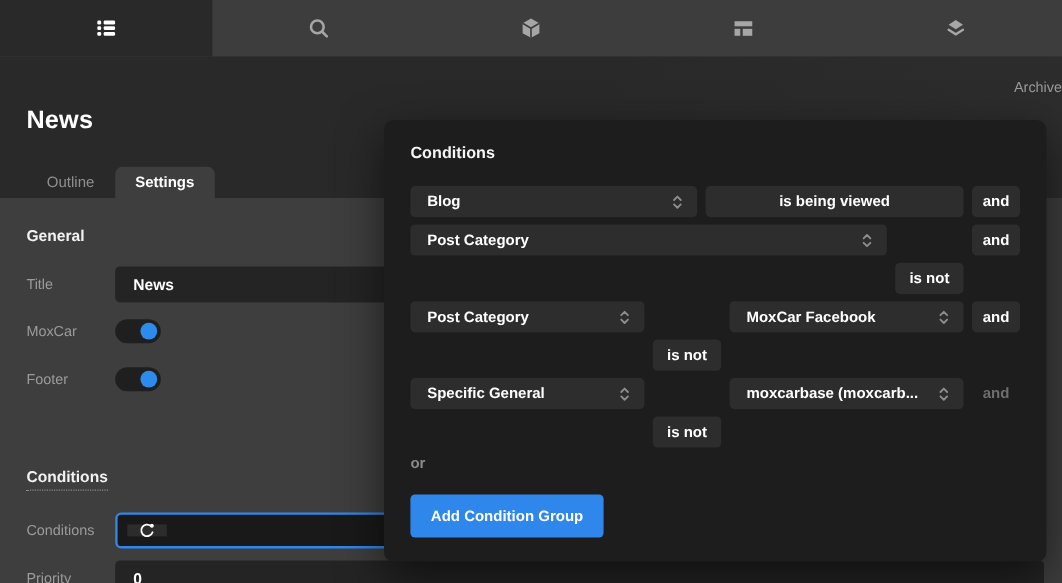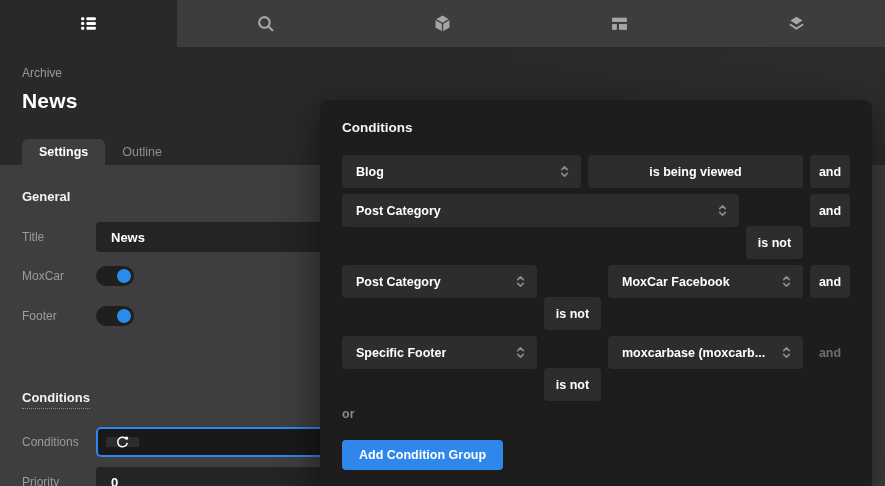--- a/index.html
+++ b/index.html
@@ -12,21 +12,21 @@
   }
 
   
   .topbar { height: 47px; background: #3d3d3d; display: flex; }
   .top-tab { width: 177px; display: flex; align-items: center; justify-content: center; cursor: pointer; }
   .top-tab.active { background: #292929; }
   .top-tab svg { display: block; }
 
   
   .header { height: 118px; background: linear-gradient(115deg, #292929 55%, #2d2d2d); position: relative; padding-left: 22px; }
-  .breadcrumb { padding-top: 19px; font-size: 12px; color: #9a9a9a; }
+  .breadcrumb { padding-top: 19px; font-size: 12px; color: #9a9a9a; text-align: right; }
   .page-title { margin-top: 9px; font-size: 21px; font-weight: 700; color: #ffffff; letter-spacing: .2px; }
   .tabs { position: absolute; bottom: 0; left: 22px; display: flex; }
   .tab { height: 26px; padding: 6px 17px 0; font-size: 12.5px; color: #8f8f8f; border-radius: 6px 6px 0 0; cursor: pointer; }
   .tab.active { background: #3e3e3e; color: #ffffff; font-weight: 700; }
 
   
   .content { position: relative; height: 321px; background: #3e3e3e; }
   .section-heading { margin: 0 0 0 22px; font-size: 13px; font-weight: 700; color: #f2f2f2; }
   .section-heading.general { padding-top: 24px; margin-bottom: 18px; }
   .section-heading.assignment { padding-top: 44px; margin-bottom: 18px; }
@@ -53,32 +53,32 @@
 
   
   .popup {
     position: absolute; left: 320px; top: 100px; width: 552px; z-index: 10;
     background: #1d1d1d; border-radius: 8px; padding: 20px 22px 20px;
     box-shadow: 0 14px 38px rgba(0,0,0,.55);
   }
   .popup-heading { font-size: 13.5px; font-weight: 700; color: #f5f5f5; margin-bottom: 20px; }
   .cond-row { display: flex; gap: 7px; margin-bottom: 6px; }
   .seg {
-    height: 33px; border-radius: 4px; background: #2d2d2d; color: #ffffff;
+    height: 26px; border-radius: 4px; background: #2d2d2d; color: #ffffff;
     font-weight: 700; font-size: 12.5px; display: flex; align-items: center;
   }
   .seg.select { flex: 1; padding: 0 10px 0 14px; justify-content: space-between; cursor: pointer; }
   .seg.select .sel-label { overflow: hidden; white-space: nowrap; text-overflow: ellipsis; }
   .seg.value { width: 215px; flex: none; justify-content: center; cursor: pointer; }
   .seg.op { width: 57px; flex: none; justify-content: center; cursor: pointer; margin-top: 32px; }
   .seg.and { width: 40px; flex: none; justify-content: center; cursor: pointer; }
   .seg.and-muted { width: 40px; flex: none; justify-content: center; background: transparent; color: #6e6e6e; }
   .or-label { color: #8a8a8a; font-size: 12.5px; font-weight: 700; }
   .add-btn {
-    margin-top: 19px; height: 30px; padding: 0 17px; border: none; border-radius: 4px;
+    margin-top: 19px; height: 36px; padding: 0 17px; border: none; border-radius: 4px;
     background: #2f86eb; color: #ffffff; font-weight: 700; font-size: 12.5px;
     font-family: "Liberation Sans", sans-serif; cursor: pointer; display: inline-flex; align-items: center;
   }
 </style>
 </head>
 <body>
 
 <div class="topbar">
   <div class="top-tab active">
     <svg width="19" height="19" viewBox="0 0 18 18" fill="#ffffff">
@@ -114,22 +114,22 @@
       <path d="M9 2.5 14.7 6.2 9 9.9 3.3 6.2Z" fill="#a6a6a6"></path>
       <path d="M3.3 10.2 9 13.8l5.7-3.6" stroke="#a6a6a6" stroke-width="1.8" fill="none" stroke-linecap="round"></path>
     </svg>
   </div>
 </div>
 
 <div class="header">
   <div class="breadcrumb">Archive</div>
   <div class="page-title">News</div>
   <div class="tabs">
+    <div class="tab">Outline</div>
     <div class="tab active">Settings</div>
-    <div class="tab">Outline</div>
   </div>
 </div>
 
 <div class="content">
 
   <div class="section-heading general">General</div>
 
   <div class="frow">
     <div class="flabel">Title</div>
     <input class="tinput" type="text" value="News" style="">
@@ -211,21 +211,21 @@
           <span class="sel-label">MoxCar Facebook</span>
           <svg width="13" height="15" viewBox="0 0 14 16" fill="none" stroke="#8d8d8d" stroke-width="1.7" stroke-linecap="round" stroke-linejoin="round">
             <path d="M4 6l3-3 3 3"></path>
             <path d="M4 10l3 3 3-3"></path>
           </svg>
         </div>
         <div class="seg and">and</div>
       </div>
       <div class="cond-row">
         <div class="seg select">
-          <span class="sel-label">Specific Footer</span>
+          <span class="sel-label">Specific General</span>
           <svg width="13" height="15" viewBox="0 0 14 16" fill="none" stroke="#8d8d8d" stroke-width="1.7" stroke-linecap="round" stroke-linejoin="round">
             <path d="M4 6l3-3 3 3"></path>
             <path d="M4 10l3 3 3-3"></path>
           </svg>
         </div>
         <div class="seg op">is not</div>
         <div class="seg select">
           <span class="sel-label">moxcarbase (moxcarb...</span>
           <svg width="13" height="15" viewBox="0 0 14 16" fill="none" stroke="#8d8d8d" stroke-width="1.7" stroke-linecap="round" stroke-linejoin="round">
             <path d="M4 6l3-3 3 3"></path>

